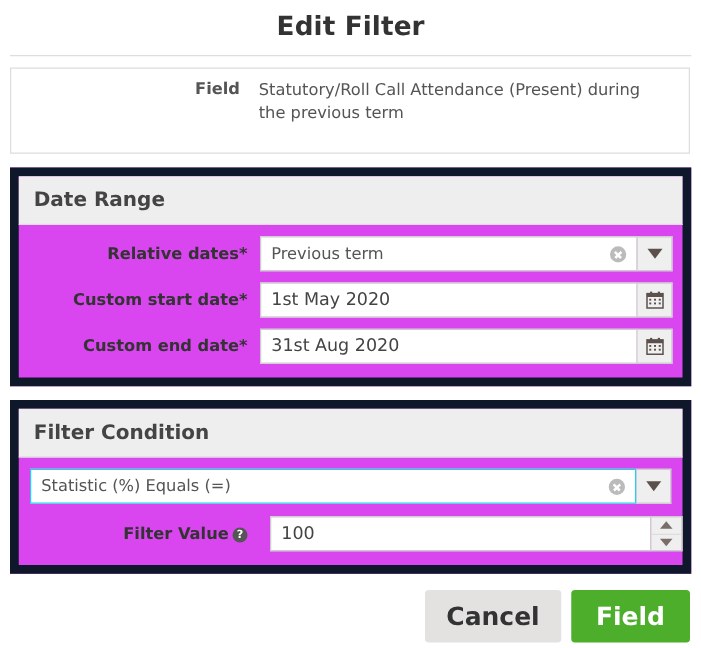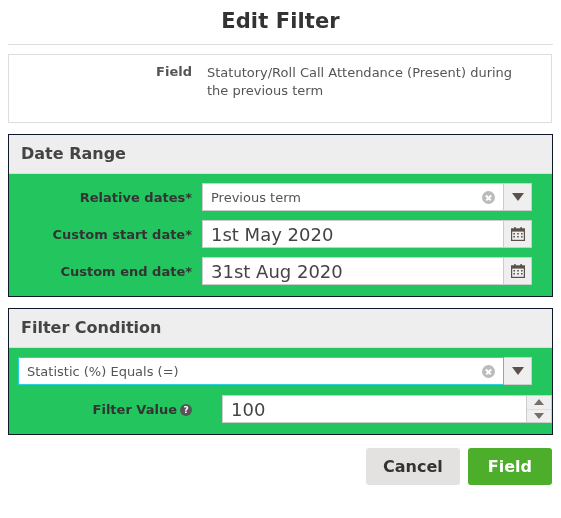--- a/index.html
+++ b/index.html
@@ -70,22 +70,22 @@
     line-height: 18px;
     max-width: 330px;
   }
   .info-row.field-row .info-value {
     padding-bottom: 22px;
   }
 
   
   .panel {
     margin: 11px 8px 0 8px;
-    border: 1px solid #0f172a;
-    background: #22c55e;
+    border: 7px solid #0f172a;
+    background: #d946ef;
     box-sizing: border-box;
   }
   .panel-heading {
     background: #eeeeee;
     border-bottom: 1px solid #dddddd;
     padding: 9px 12px 10px 12px;
   }
   .panel-heading-text {
     font-size: 16px;
     font-weight: bold;
@@ -133,21 +133,21 @@
     display: flex;
     align-items: stretch;
   }
 
   .text-input {
     box-sizing: border-box;
     height: 28px;
     border: 1px solid #cccccc;
     background: #ffffff;
     font-family: "DejaVu Sans", "Liberation Sans", sans-serif;
-    font-size: 18px;
+    font-size: 14px;
     color: #444444;
     padding: 0 8px;
     line-height: 26px;
     outline: none;
   }
   .text-input.wide { width: 302px; }
 
   
   .select-box {
     box-sizing: border-box;
@@ -259,21 +259,21 @@
   
   .footer {
     margin-top: 13px;
     padding-right: 9px;
     display: flex;
     justify-content: flex-end;
     gap: 8px;
   }
   .btn {
     font-family: "DejaVu Sans", "Liberation Sans", sans-serif;
-    font-size: 16px;
+    font-size: 20px;
     font-weight: bold;
     border: none;
     border-radius: 3px;
     padding: 9px 17px;
     cursor: pointer;
   }
   .btn-cancel {
     background: #e4e1e1;
     color: #333333;
   }

